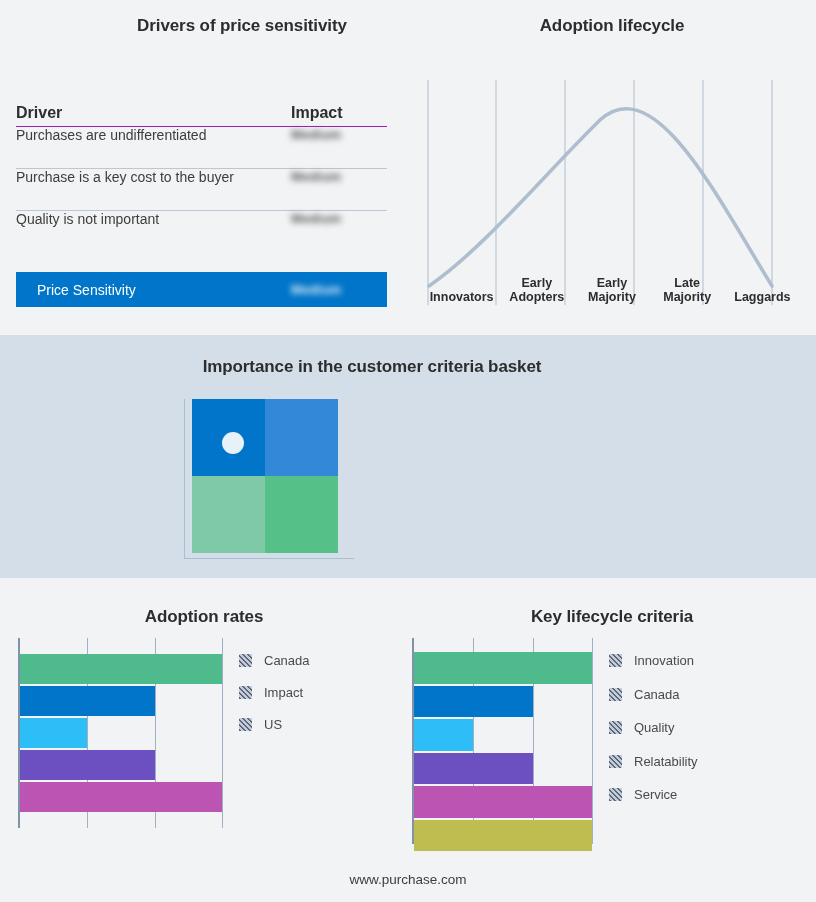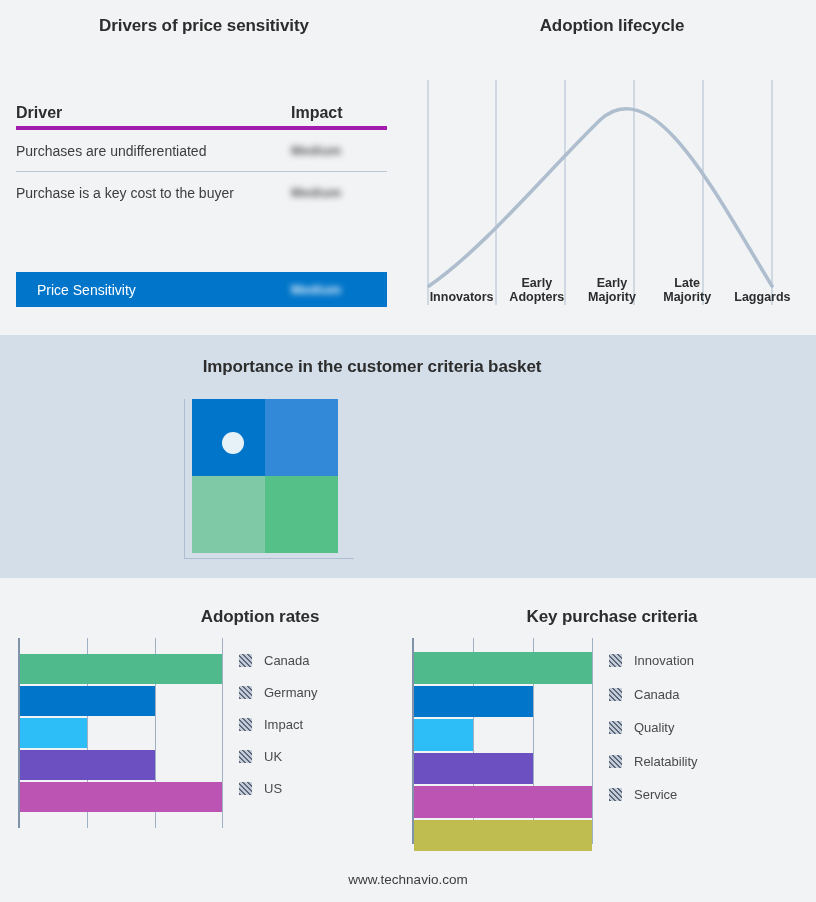--- a/index.html
+++ b/index.html
@@ -16,33 +16,33 @@
   .sec-title{
     font-weight:bold;
     font-size:17px;
     color:#2d2d2d;
     text-align:center;
     letter-spacing:-0.1px;
   }
 
   
   #drivers{left:0;top:0;width:408px;height:335px;}
-  #drivers .sec-title{position:absolute;left:0;top:16px;width:408px;}
+  #drivers .sec-title{position:absolute;left:0;top:16px;width:408px;padding-left:38px;}
 
   .tbl{position:absolute;left:16px;top:92px;width:371px;}
   .tbl-head{
     display:flex;align-items:flex-end;
     height:30px;
-    border-bottom:4px solid #a21caf;
+    border-bottom:1px solid #a21caf;
     padding-bottom:4px;
   }
   .tbl-head .c1{flex:1;font-weight:bold;font-size:16px;color:#2d2d2d;}
   .tbl-head .c2{width:96px;font-weight:bold;font-size:16px;color:#2d2d2d;text-align:left;}
   .tbl-row{
-    display:flex;align-items:center;
+    display:flex;align-items:flex-start;
     height:41px;
     border-bottom:1px solid #bcc6d4;
   }
   .tbl-row:last-of-type{border-bottom:none;}
   .tbl-row .c1{flex:1;font-size:14px;color:#3d3d3d;}
   .tbl-row .c2{width:96px;font-size:13px;color:#555;}
   .blurred{
     filter:blur(3.2px);
     -webkit-filter:blur(3.2px);
     font-weight:600;
@@ -96,21 +96,21 @@
   .legend-b{position:absolute;left:368px;top:80px;width:300px;}
   .legend-b-item{display:flex;align-items:flex-start;margin-bottom:22px;}
   .legend-b-dot{
     width:9px;height:9px;border-radius:50%;background:#7f90a6;
     margin-right:10px;margin-top:5px;flex:0 0 auto;
   }
   .legend-b-text{font-size:14px;color:#3d3d3d;line-height:19px;max-width:255px;}
 
   
   #adoption{left:0;top:578px;width:408px;height:324px;}
-  #adoption .sec-title{position:absolute;left:16px;top:29px;width:408px;padding-left:40px;}
+  #adoption .sec-title{position:absolute;left:0;top:29px;width:408px;}
   #criteria{left:408px;top:578px;width:408px;height:324px;}
   #criteria .sec-title{position:absolute;left:0;top:29px;width:408px;}
 
   .barchart{position:absolute;}
   .bc-plot{position:absolute;top:0;left:0;}
   .bc-axis{position:absolute;left:0;top:0;width:2px;background:#8193ab;}
   .bc-grid{position:absolute;top:0;width:1px;background:#9fb0c5;}
   .bc-bars{position:absolute;left:2px;top:0;}
   .bc-bar{position:absolute;left:0;}
   .bc-legend{position:absolute;}
@@ -140,20 +140,24 @@
     </div>
 
     <div class="tbl-row">
       <div class="c1">Purchases are undifferentiated</div>
       <div class="c2 blurred">Medium</div>
     </div>
     <div class="tbl-row">
       <div class="c1">Purchase is a key cost to the buyer</div>
       <div class="c2 blurred">Medium</div>
     </div>
+    <div class="tbl-row">
+      <div class="c1">Quality is not important</div>
+      <div class="c2 blurred">Medium</div>
+    </div>
   </div>
 
   <div class="tbl-highlight">
     <div class="c1">Price Sensitivity</div>
     <div class="c2 blurred">Medium</div>
   </div>
 </div>
 
 <div class="panel" id="lifecycle">
   <div class="sec-title">Adoption lifecycle</div>
@@ -230,39 +234,31 @@
       </div>
   </div>
 
   <div class="bc-legend" id="bc0-legend" style="left:239px;top:66px;width:150px;">
       <div class="bc-leg-item" style="height: 32px;">
         <div class="bc-leg-swatch"></div>
         <div class="bc-leg-label">Canada</div>
       </div>
       <div class="bc-leg-item" style="height: 32px;">
         <div class="bc-leg-swatch"></div>
-        <div class="bc-leg-label">Germany</div>
+        <div class="bc-leg-label">Impact</div>
       </div>
       <div class="bc-leg-item" style="height: 32px;">
         <div class="bc-leg-swatch"></div>
-        <div class="bc-leg-label">Impact</div>
-      </div>
-      <div class="bc-leg-item" style="height: 32px;">
-        <div class="bc-leg-swatch"></div>
-        <div class="bc-leg-label">UK</div>
-      </div>
-      <div class="bc-leg-item" style="height: 32px;">
-        <div class="bc-leg-swatch"></div>
         <div class="bc-leg-label">US</div>
       </div>
     </div>
 </div>
 
 <div class="panel" id="criteria">
-  <div class="sec-title">Key purchase criteria</div>
+  <div class="sec-title">Key lifecycle criteria</div>
 
   <div class="barchart" style="left:4px;top:60px;width:182px;height:206px;">
     <div class="bc-plot" id="bc1-plot" style="width:182px;height:206px;">
         <div class="bc-axis" style="height: 206px;"></div>
         <div class="bc-grid" style="left: 61.3333px; height: 206px;"></div>
         <div class="bc-grid" style="left: 120.667px; height: 206px;"></div>
         <div class="bc-grid" style="left: 180px; height: 206px;"></div>
       </div>
     <div class="bc-bars" id="bc1-bars" style="width:180px;height:206px;">
         <div class="bc-bar" title="Innovation: 3" style="top: 14px; height: 31.5px; width: 178px; background: rgb(79, 187, 140);"></div>
@@ -291,13 +287,13 @@
         <div class="bc-leg-swatch"></div>
         <div class="bc-leg-label">Relatability</div>
       </div>
       <div class="bc-leg-item" style="height: 33.5px;">
         <div class="bc-leg-swatch"></div>
         <div class="bc-leg-label">Service</div>
       </div>
     </div>
 </div>
 
-<div class="footer">www.technavio.com</div>
+<div class="footer">www.purchase.com</div>
 
 </body></html>

